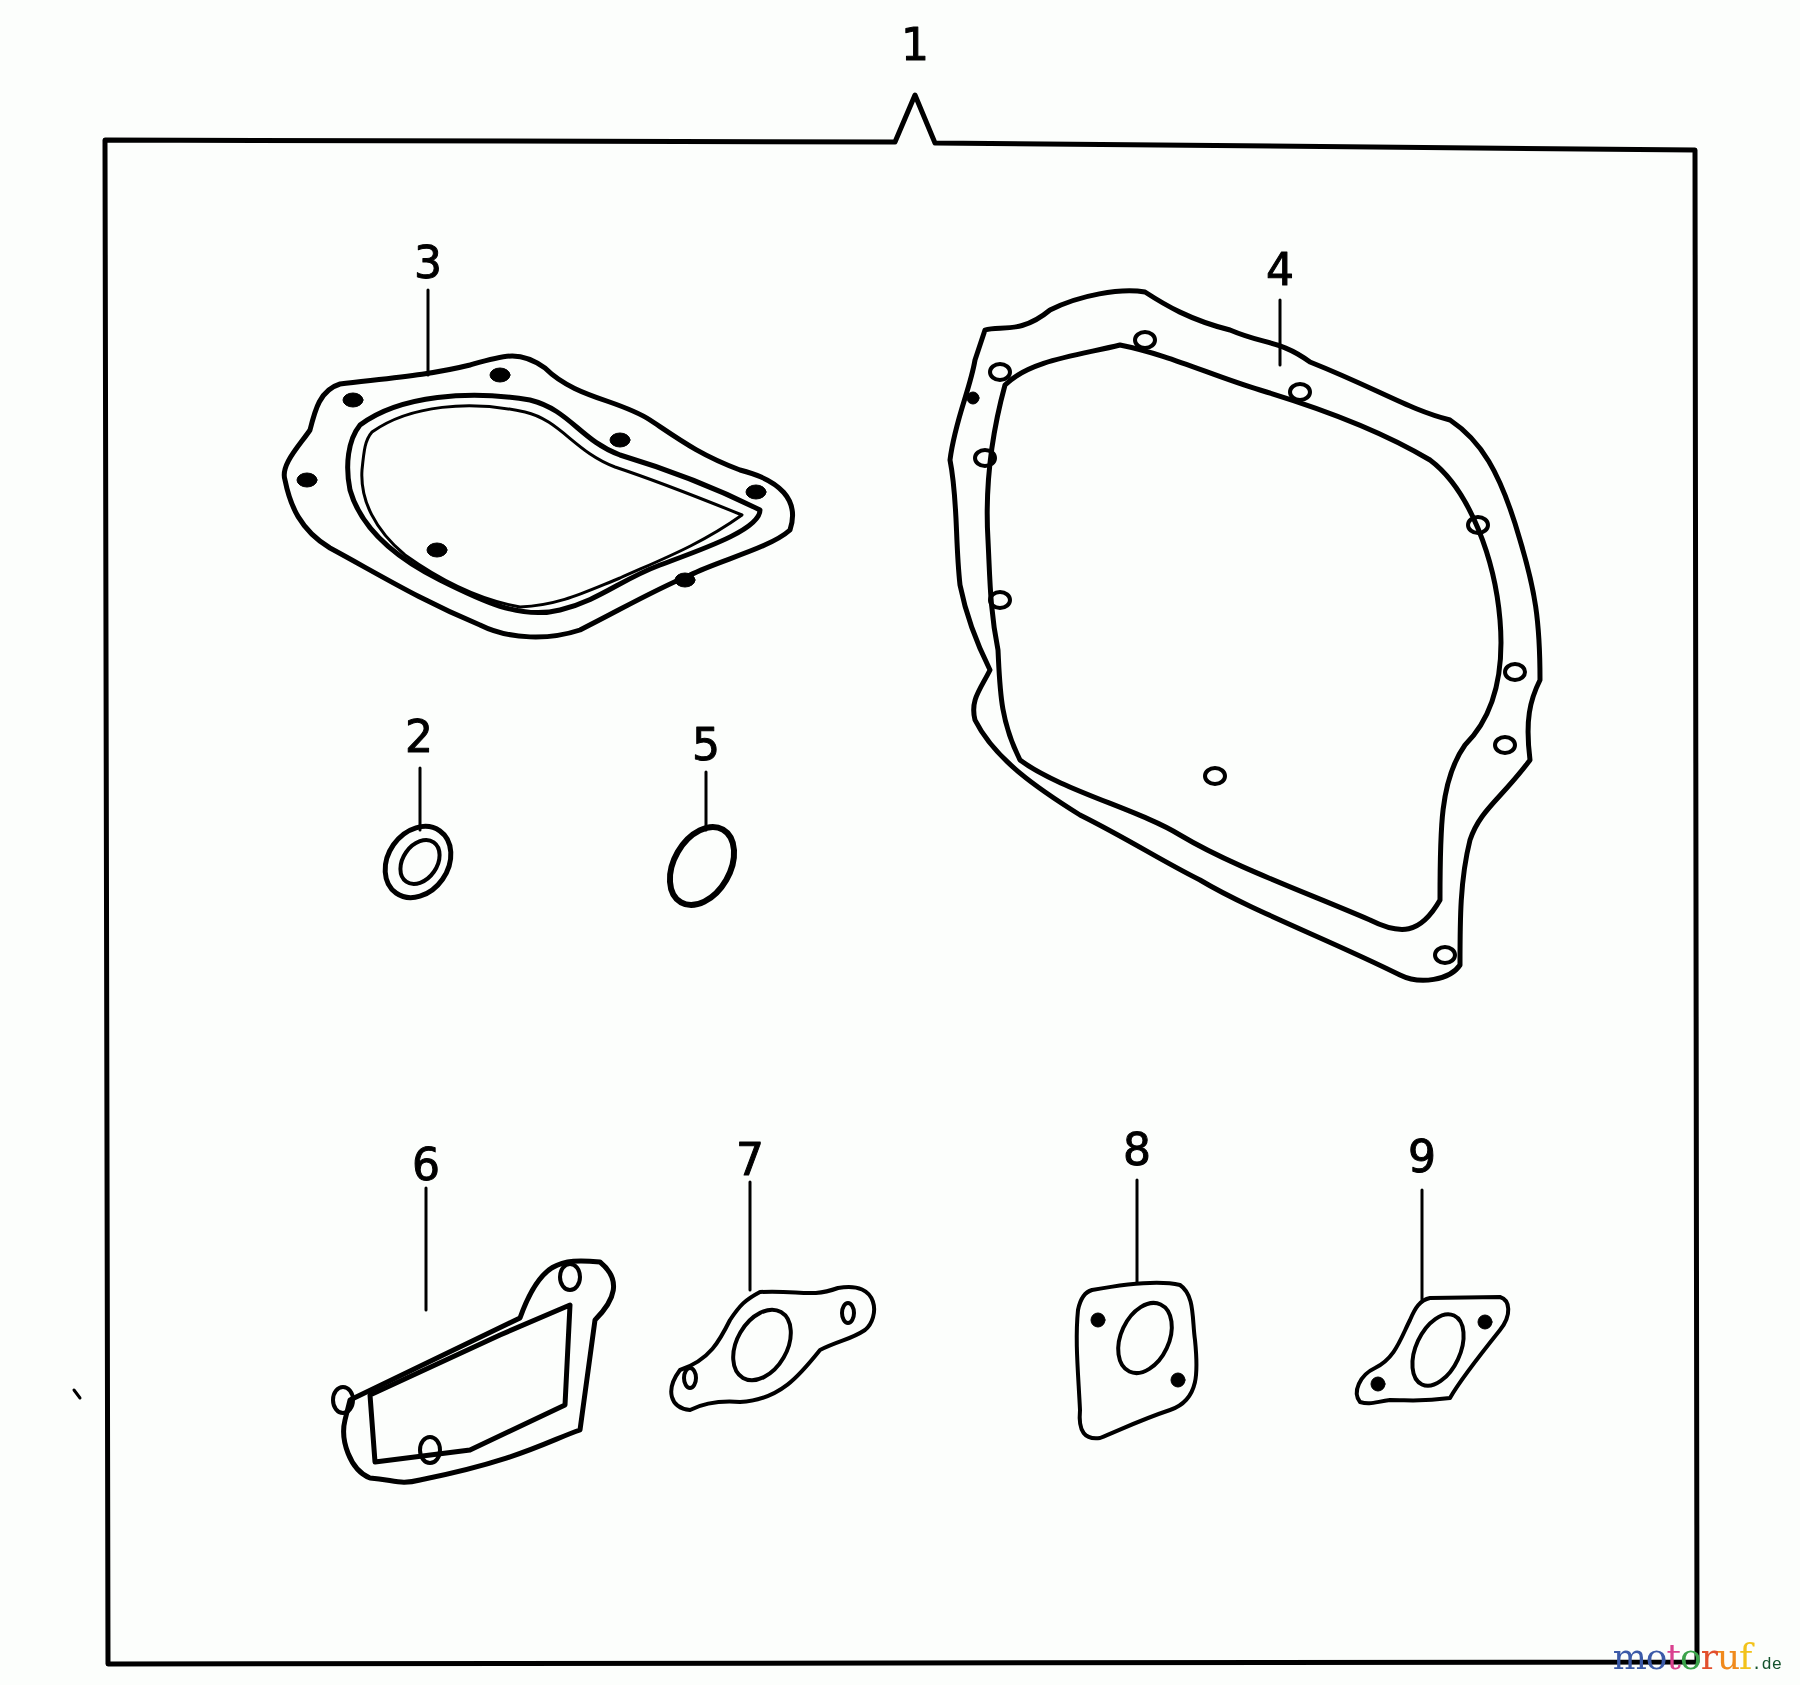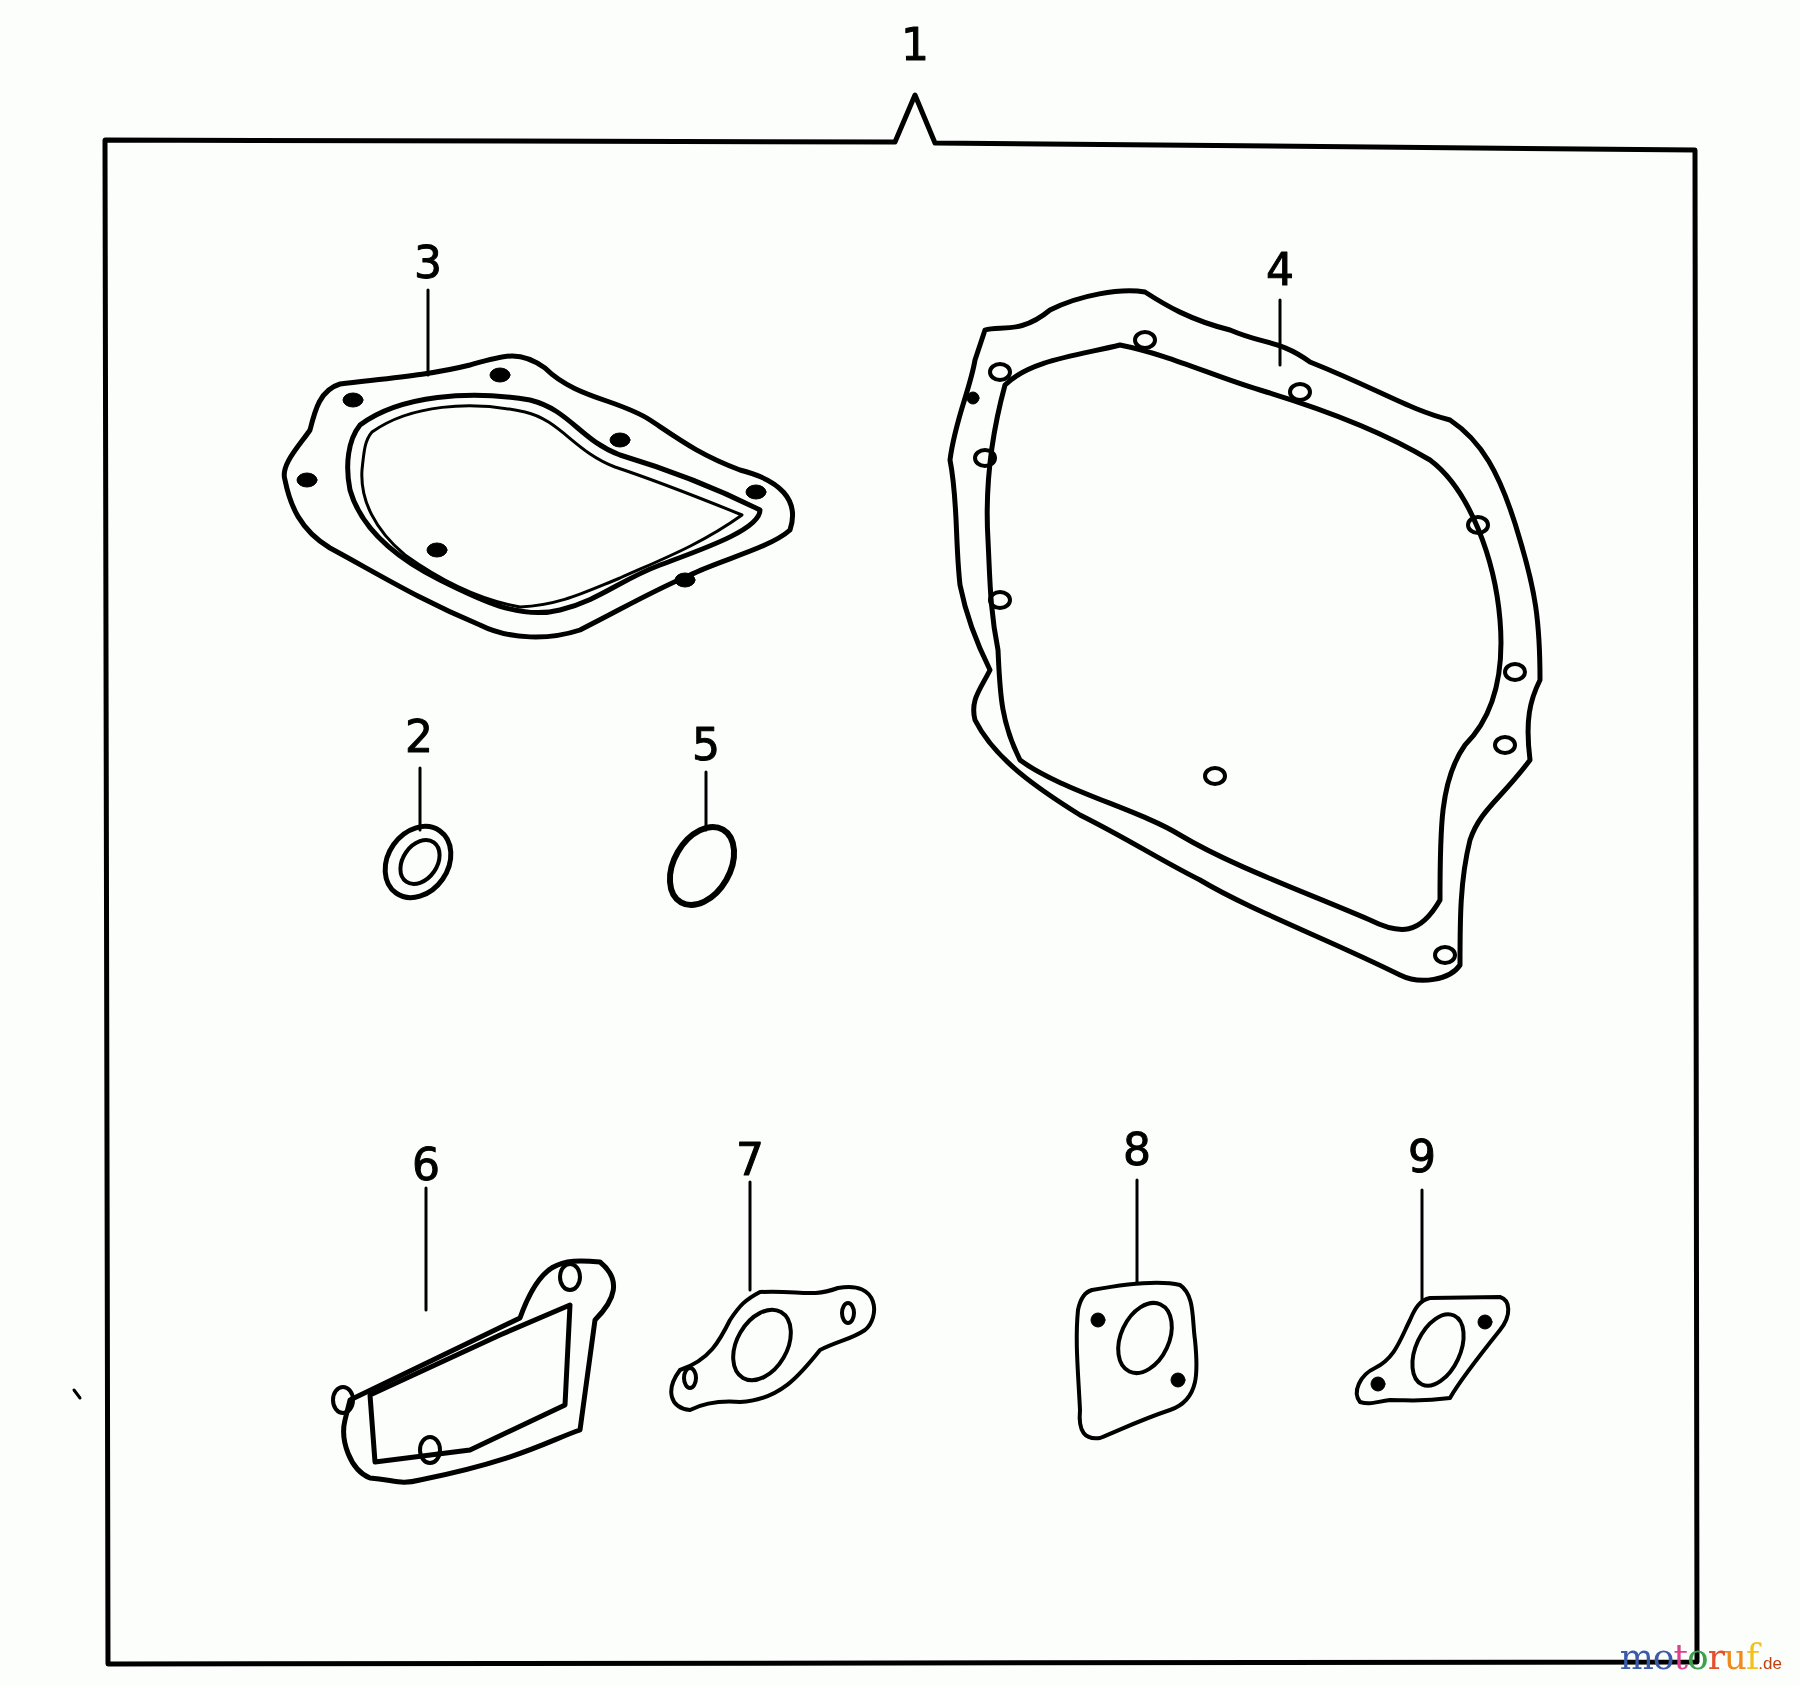--- a/index.html
+++ b/index.html
@@ -1,20 +1,20 @@
 <!DOCTYPE html>
 <html><head>
   <meta charset="utf-8">
   <style>
     html, body { margin:0; padding:0; background:#fcfefc; }
     body { width:1800px; height:1685px; position:relative; overflow:hidden; font-family:"DejaVu Sans", sans-serif; }
     #diagram { position:absolute; left:0; top:0; width:1800px; height:1685px; }
     .callout { font-family:"DejaVu Sans", sans-serif; font-size:44px; fill:#000; text-anchor:middle; }
     .watermark { position:absolute; right:18px; bottom:10px; font-family:"DejaVu Serif", serif; font-size:36px; letter-spacing:-1px; line-height:1; }
-    .watermark .tld { font-size:17px; color:#c2410c; font-family:Liberation Sans, sans-serif; letter-spacing:0; }
+    .watermark .tld { font-size:17px; color:#14532d; font-family:Liberation Mono, monospace; letter-spacing:0; }
   </style>
 </head>
 <body>
 
 <svg id="diagram" viewBox="0 0 1800 1685" xmlns="http://www.w3.org/2000/svg" fill="none" stroke="#000" stroke-linecap="round" stroke-linejoin="round">
 
   <g>
     <path d="M105 140 L895 142 L915 95 L935 143 L1695 150 L1697 1662 L108 1664 Z" stroke-width="5"></path>
   </g>
   <text class="callout" x="915" y="60">1</text>

